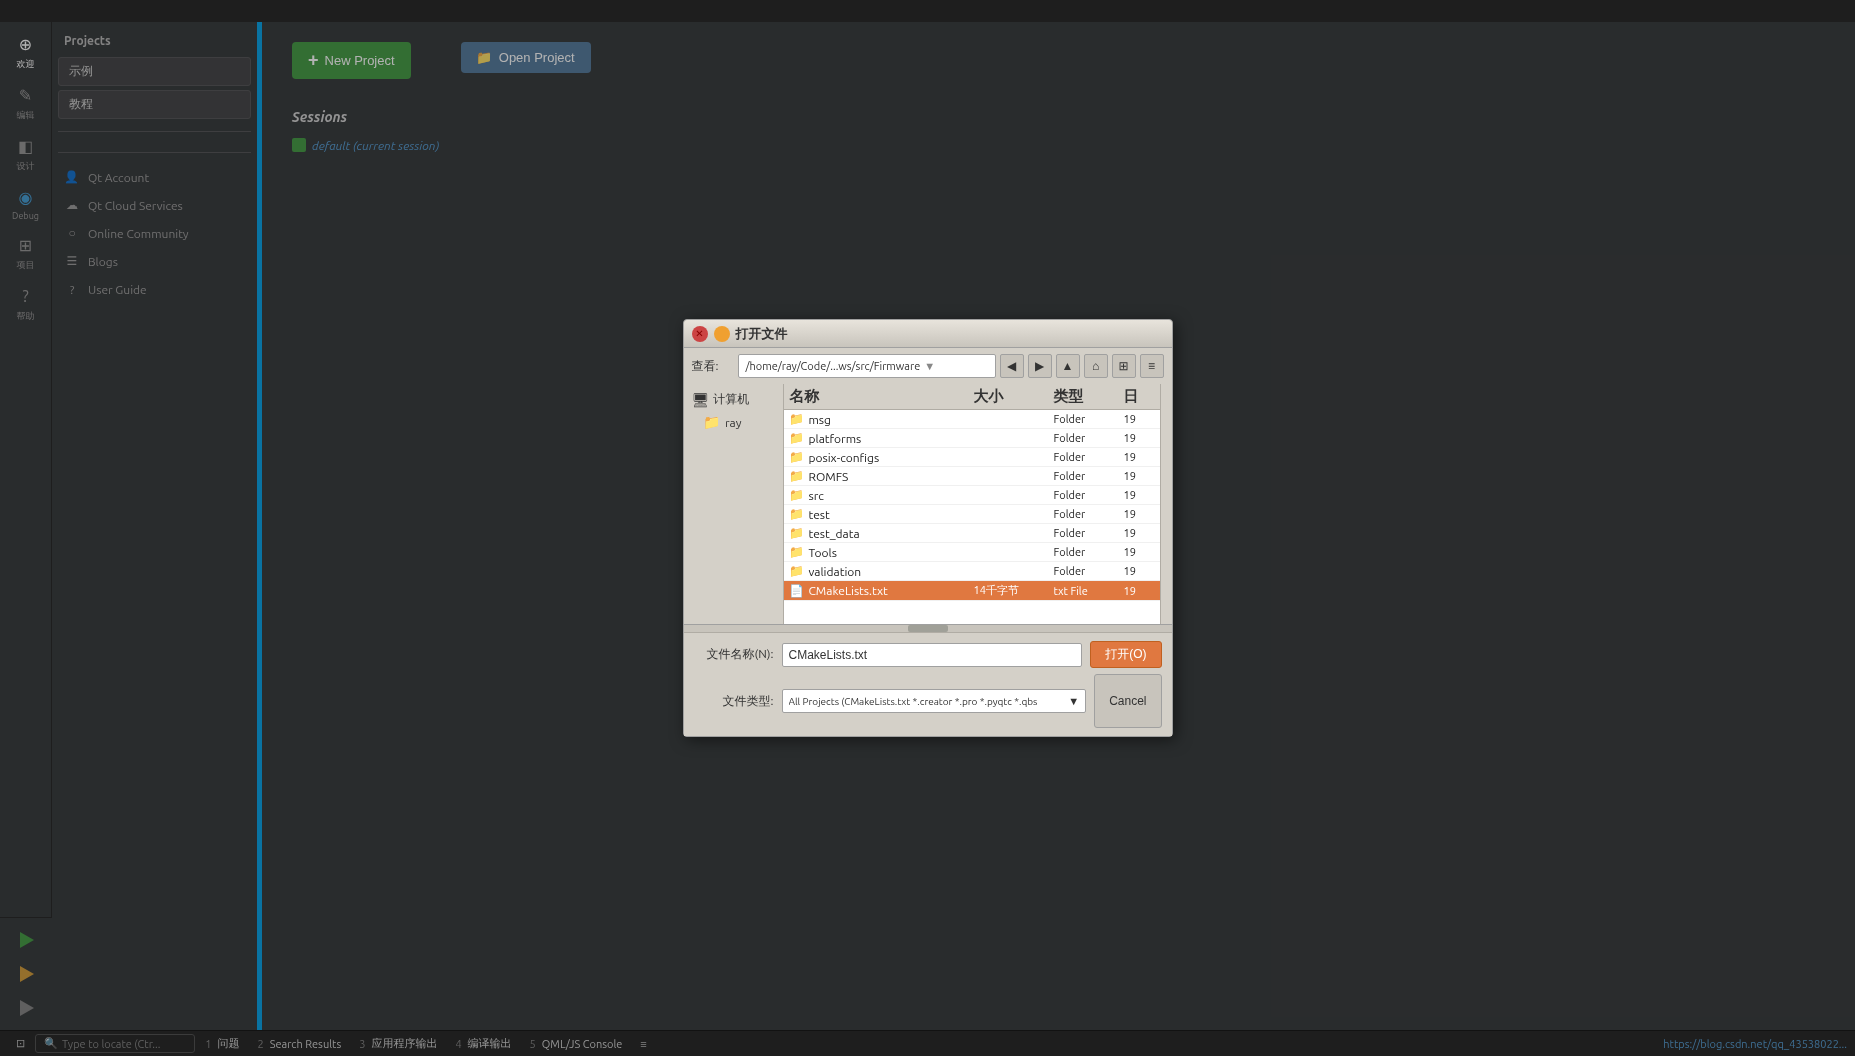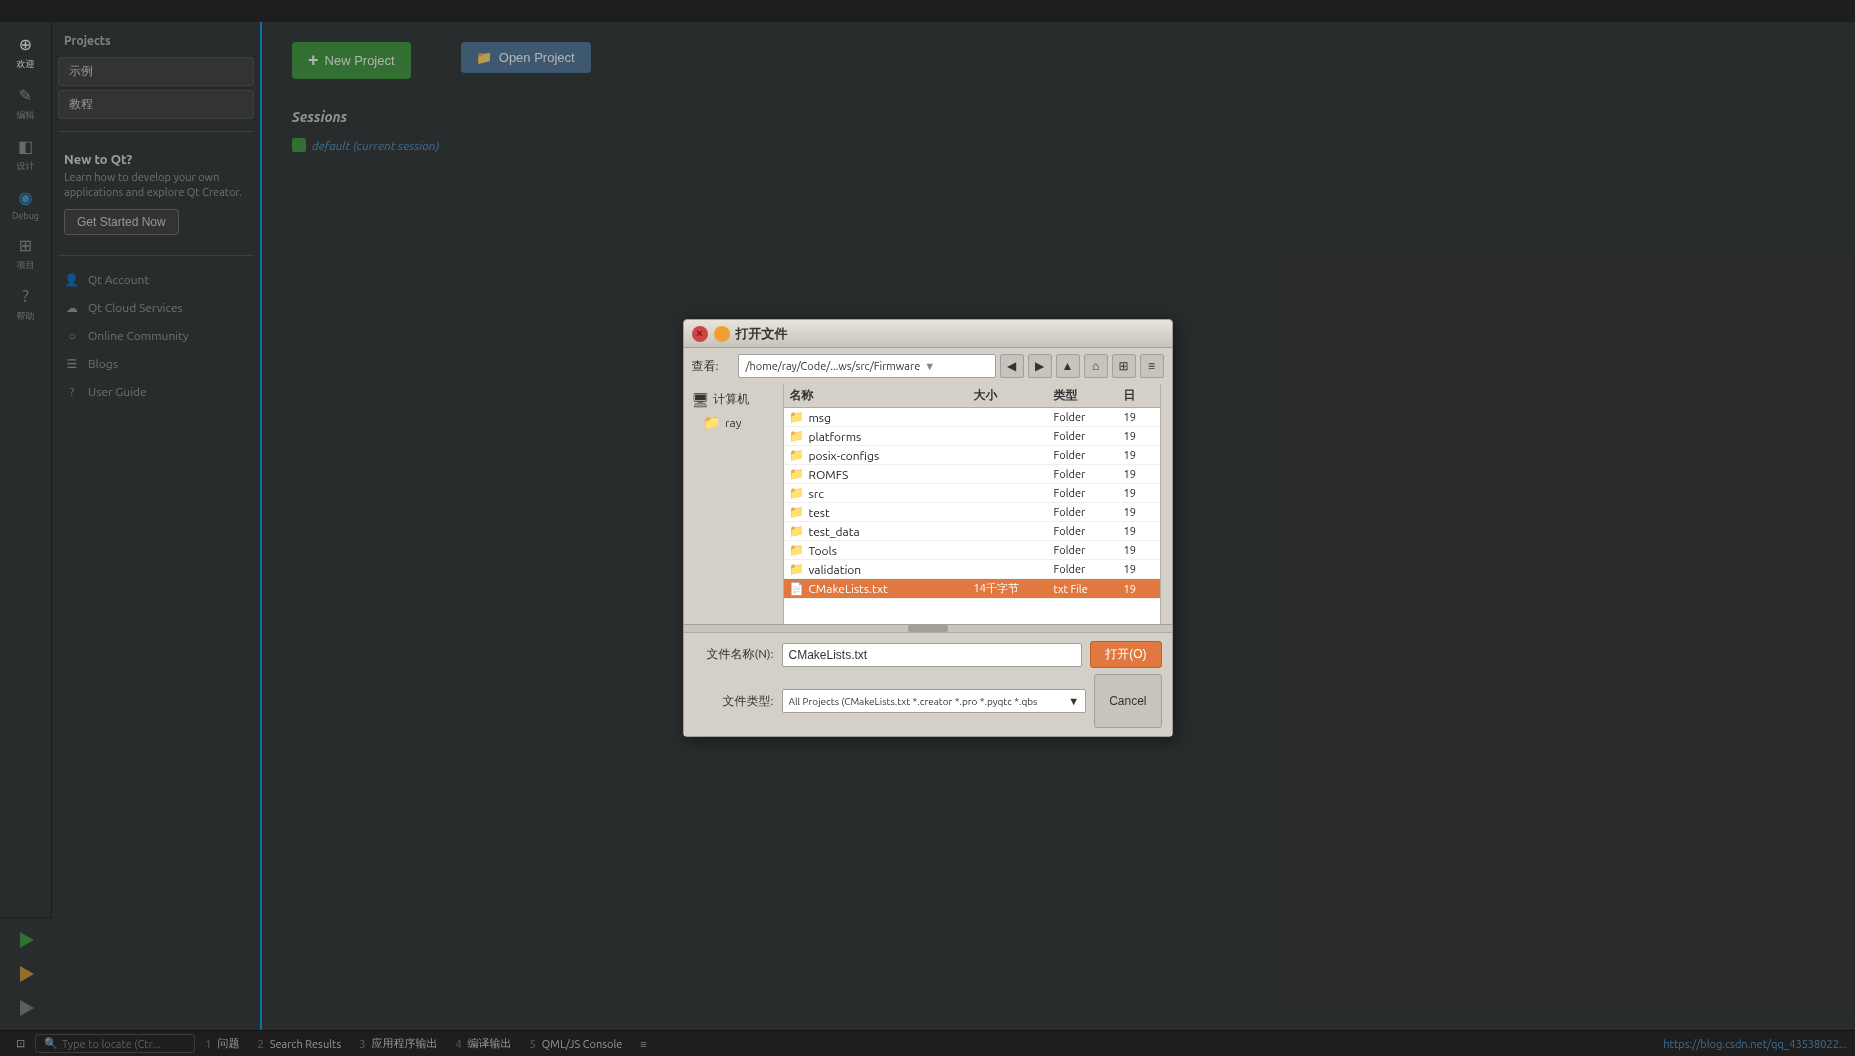--- a/index.html
+++ b/index.html
@@ -60,21 +60,21 @@
     }
     .icon-bar-label {
       font-size: 9px;
       text-align: center;
     }
 
     
     .sidebar {
       width: 210px;
       background: #3c3f41;
-      border-right: 2px solid #0ea5e9;
+      border-right: 5px solid #0ea5e9;
       padding: 8px 6px;
       display: flex;
       flex-direction: column;
       gap: 4px;
     }
     .sidebar-section-title {
       font-size: 12px;
       font-weight: bold;
       color: #bbbbbb;
       padding: 4px 6px;
@@ -357,21 +357,21 @@
       background: white;
       overflow-y: auto;
     }
     .file-list-header {
       display: flex;
       background: #d4d0c8;
       border-bottom: 1px solid #b0aca4;
       padding: 3px 6px;
     }
     .file-list-header-col {
-      font-size: 12px;
+      font-size: 15px;
       color: #333;
       font-weight: bold;
     }
     .file-list-header-col.name { flex: 1; }
     .file-list-header-col.size { width: 80px; }
     .file-list-header-col.type { width: 70px; }
     .file-list-header-col.date { width: 30px; }
 
     .file-row {
       display: flex;
@@ -575,25 +575,20 @@
     </div>
   </div>
 
   <div class="sidebar">
     <div class="sidebar-section-title">Projects</div>
     <button class="sidebar-btn">示例</button>
     <button class="sidebar-btn">教程</button>
 
     <div class="sidebar-divider"></div>
 
-    <div class="new-to-qt">
-      <h3>New to Qt?</h3>
-      <p>Learn how to develop your own applications and explore Qt Creator.</p>
-      <button class="get-started-btn">Get Started Now</button>
-    </div>
 
     <div class="sidebar-divider"></div>
 
     <div class="sidebar-link-item">
       <span class="sidebar-link-icon">👤</span>
       <span>Qt Account</span>
     </div>
     <div class="sidebar-link-item">
       <span class="sidebar-link-icon">☁</span>
       <span>Qt Cloud Services</span>

